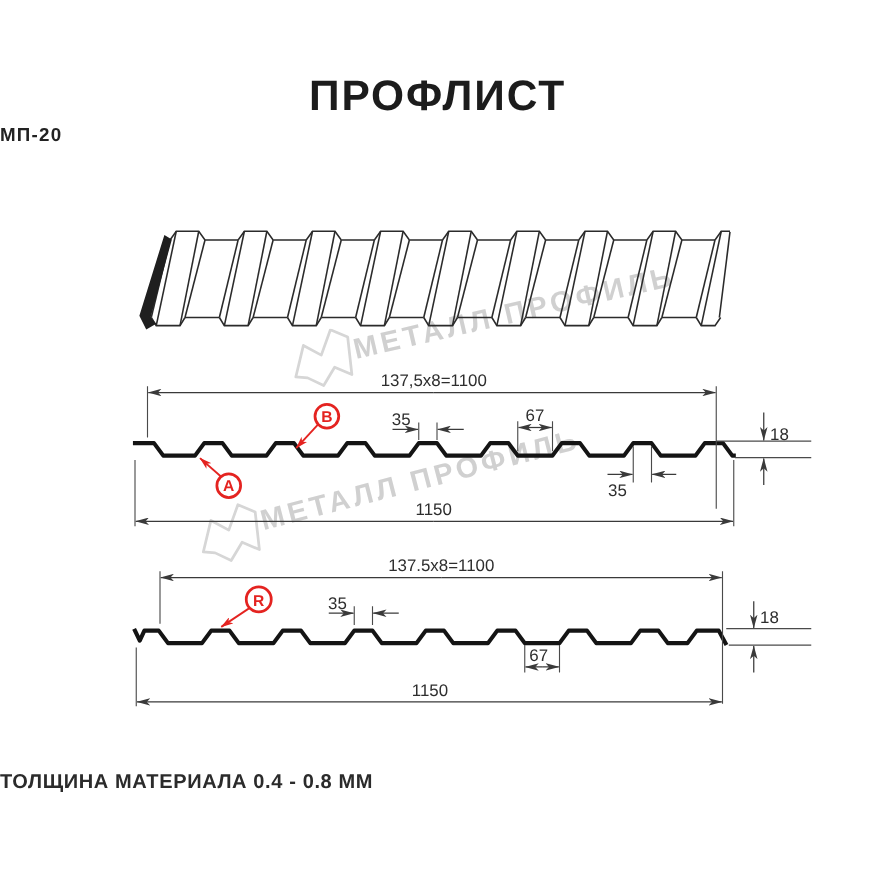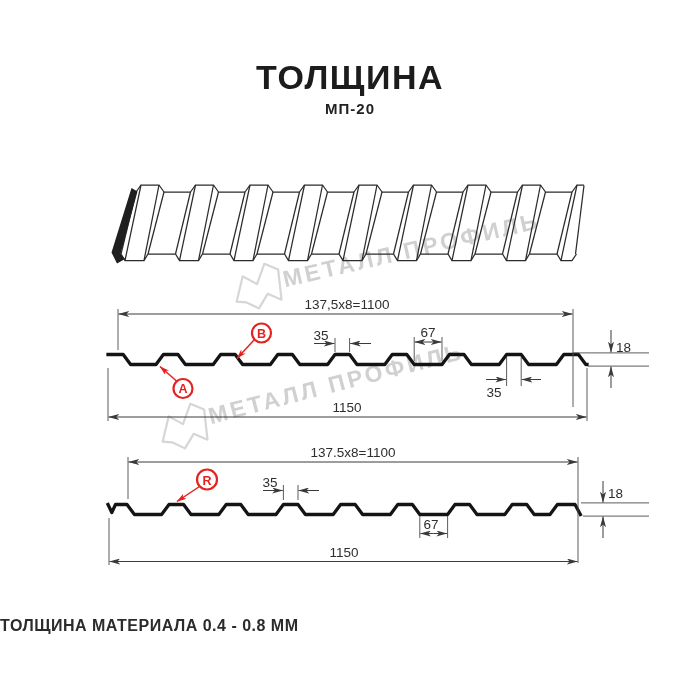--- a/index.html
+++ b/index.html
@@ -1,21 +1,21 @@
 <!DOCTYPE html>
 <html><head>
 <meta charset="utf-8">
 <style>
   html,body{margin:0;padding:0;background:#ffffff;}
   #stage{position:relative;width:700px;height:700px;background:#ffffff;overflow:hidden;
          font-family:"Liberation Sans",sans-serif;}
   .abs{position:absolute;}
   #title{top:58px;left:0;width:700px;text-align:center;font-size:34px;font-weight:800;
          letter-spacing:1.5px;color:#1c1c1c;}
-  #subtitle{top:100px;left:0;width:700px;text-align:center;font-size:15px;font-weight:700;
+  #subtitle{top:100px;left:0;width:700px;font-size:15px;font-weight:700;
             letter-spacing:1px;color:#222;}
   #footer{top:617px;left:0;width:700px;text-align:left;font-size:16px;font-weight:600;
           letter-spacing:0.5px;color:#2b2b2b;}
   .wmtext{font-size:23px;font-weight:700;letter-spacing:3px;color:#d0d0d0;white-space:nowrap;
           transform-origin:0 100%;z-index:1;}
   #wm1text{left:286px;top:266px;height:26px;transform:rotate(-13deg);}
   #wm2text{left:212px;top:403px;height:26px;transform:rotate(-14.5deg);}
   .wmlogo{z-index:1;}
   #wm1logo{left:228px;top:263px;}
   #wm2logo{left:154px;top:402px;}
@@ -30,21 +30,21 @@
   .red{stroke:#e42320;stroke-width:1.5;fill:none;}
   .rc{stroke:#e42320;stroke-width:2.2;fill:none;}
   text.d{font-family:"Liberation Sans",sans-serif;font-size:13.5px;fill:#2e2e2e;}
   text.rl{font-family:"Liberation Sans",sans-serif;font-size:12.5px;font-weight:bold;fill:#e42320;}
 </style>
 </head>
 <body>
 
 <div id="stage">
 
-  <div id="title" class="abs">ТОЛЩИНА</div>
+  <div id="title" class="abs">ПРОФЛИСТ</div>
   <div id="subtitle" class="abs">МП-20</div>
 
   <svg id="wm1logo" class="abs wmlogo" width="60" height="50" viewBox="0 0 60 50">
     <g transform="rotate(-14 30 25)">
       <path d="M6,33 L18,10 L30,21 L42,3 L54,12 L50,42 L38,33 L26,45 L15,36 Z" fill="none" stroke="#d6d6d6" stroke-width="2.2" stroke-linejoin="round"></path>
     </g>
   </svg>
   <div id="wm1text" class="abs wmtext">МЕТАЛЛ ПРОФИЛЬ</div>
 
   <svg id="wm2logo" class="abs wmlogo" width="60" height="52" viewBox="0 0 60 52">

